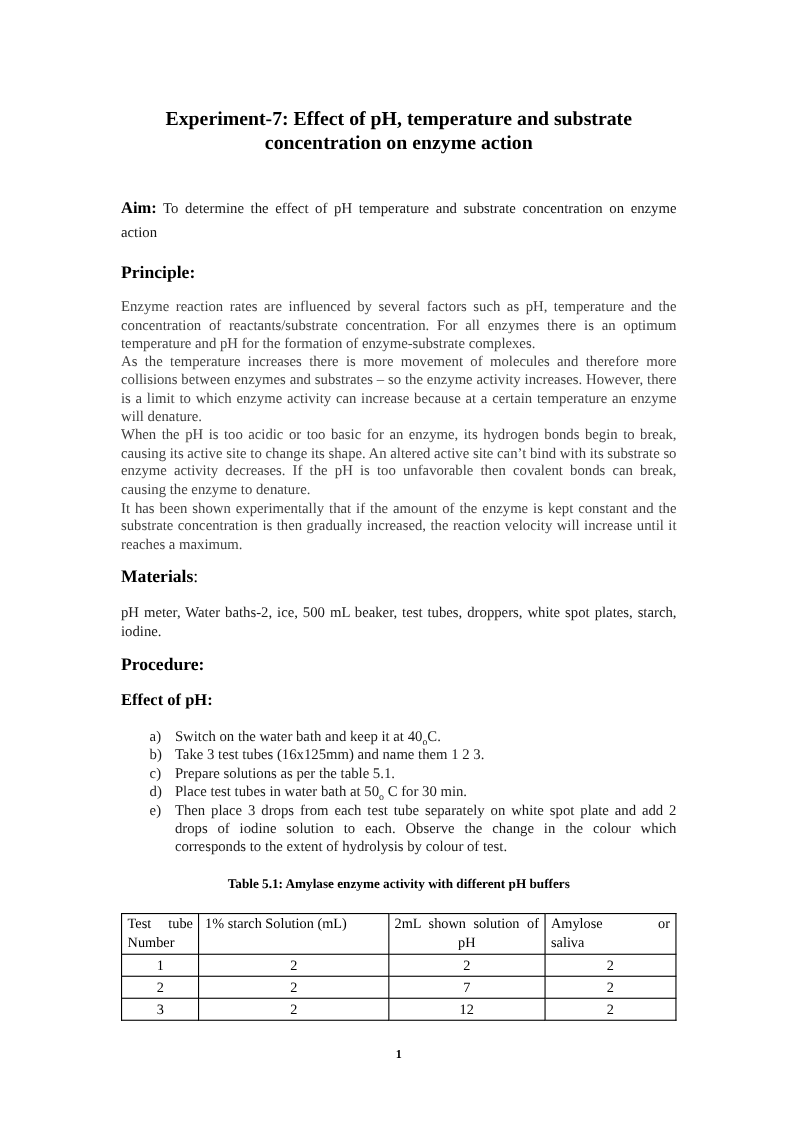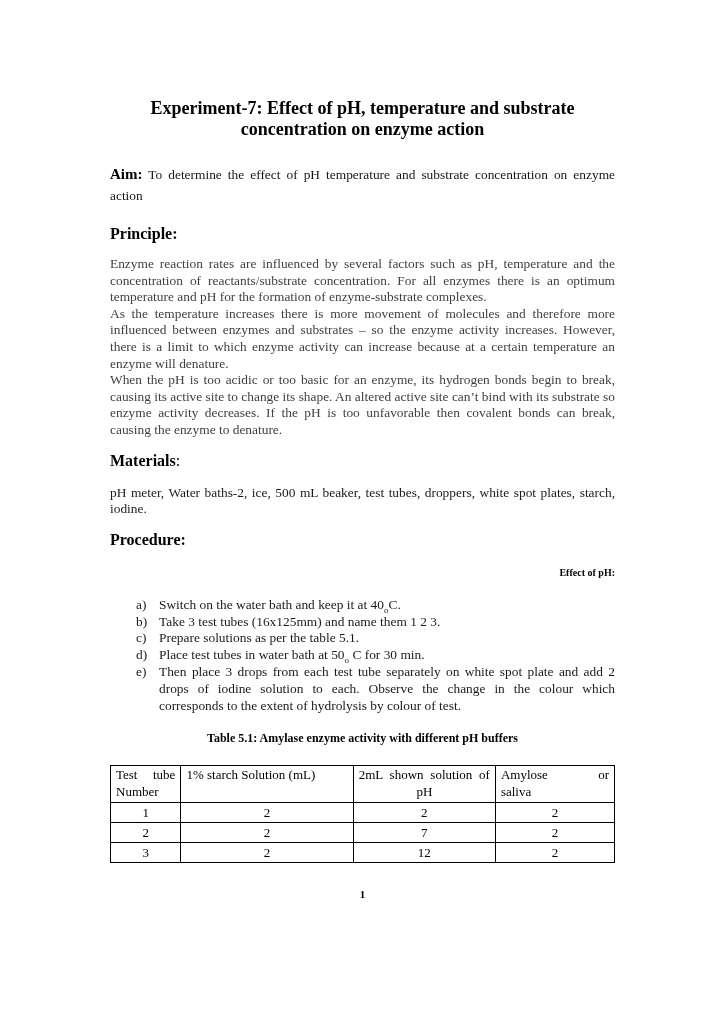--- a/index.html
+++ b/index.html
@@ -19,21 +19,21 @@
     width: 724px;
     height: 1024px;
     padding: 98px 109px 0 110px;
     background: #ffffff;
   }
   .doc-title {
     font-size: 18px;
     line-height: 21px;
     font-weight: bold;
     text-align: center;
-    margin: 0 auto 24px auto;
+    margin: 0 auto 40px auto;
     max-width: 482px;
     color: #000;
   }
   .aim-para {
     font-size: 13.4px;
     line-height: 20.5px;
     text-align: justify;
     margin: 0 0 18px 0;
   }
   .aim-label {
@@ -55,26 +55,25 @@
   .section-heading .colon-normal { font-weight: normal; }
   .body-para {
     font-size: 13.4px;
     line-height: 16.6px;
     text-align: justify;
     margin: 0;
   }
   .principle-text { color: #3f3f3f; }
   .materials-text { color: #1a1a1a; }
   .sub-heading {
-    font-size: 10px;
+    font-size: 15px;
     font-weight: bold;
     color: #000;
     margin: 14px 0 16px 0;
     line-height: 17px;
-    text-align: right;
   }
   .steps {
     margin: 16px 0 0 26px;
   }
   .step {
     display: flex;
     font-size: 13.4px;
     line-height: 16.8px;
     color: #1a1a1a;
   }
@@ -139,22 +138,23 @@
 <div class="page">
 
   <h1 class="doc-title">Experiment-7: Effect of pH, temperature and substrate concentration on enzyme action</h1>
 
   <p class="aim-para"><span class="aim-label">Aim:</span><span> To determine the effect of pH temperature and substrate concentration on enzyme action</span></p>
 
   <h2 class="section-heading first">Principle:</h2>
 
   <div>
     <p class="body-para principle-text">Enzyme reaction rates are influenced by several factors such as pH, temperature and the concentration of reactants/substrate concentration. For all enzymes there is an optimum temperature and pH for the formation of enzyme-substrate complexes.</p>
-    <p class="body-para principle-text">As the temperature increases there is more movement of molecules and therefore more influenced between enzymes and substrates – so the enzyme activity increases. However, there is a limit to which enzyme activity can increase because at a certain temperature an enzyme will denature.</p>
+    <p class="body-para principle-text">As the temperature increases there is more movement of molecules and therefore more collisions between enzymes and substrates – so the enzyme activity increases. However, there is a limit to which enzyme activity can increase because at a certain temperature an enzyme will denature.</p>
     <p class="body-para principle-text">When the pH is too acidic or too basic for an enzyme, its hydrogen bonds begin to break, causing its active site to change its shape. An altered active site can’t bind with its substrate so enzyme activity decreases. If the pH is too unfavorable then covalent bonds can break, causing the enzyme to denature.</p>
+    <p class="body-para principle-text">It has been shown experimentally that if the amount of the enzyme is kept constant and the substrate concentration is then gradually increased, the reaction velocity will increase until it reaches a maximum.</p>
   </div>
 
   <h2 class="section-heading"><span>Materials</span><span class="colon-normal">:</span></h2>
 
   <p class="body-para materials-text">pH meter, Water baths-2, ice, 500 mL beaker, test tubes, droppers, white spot plates, starch, iodine.</p>
 
   <h2 class="section-heading">Procedure:</h2>
 
   <h3 class="sub-heading">Effect of pH:</h3>
 

